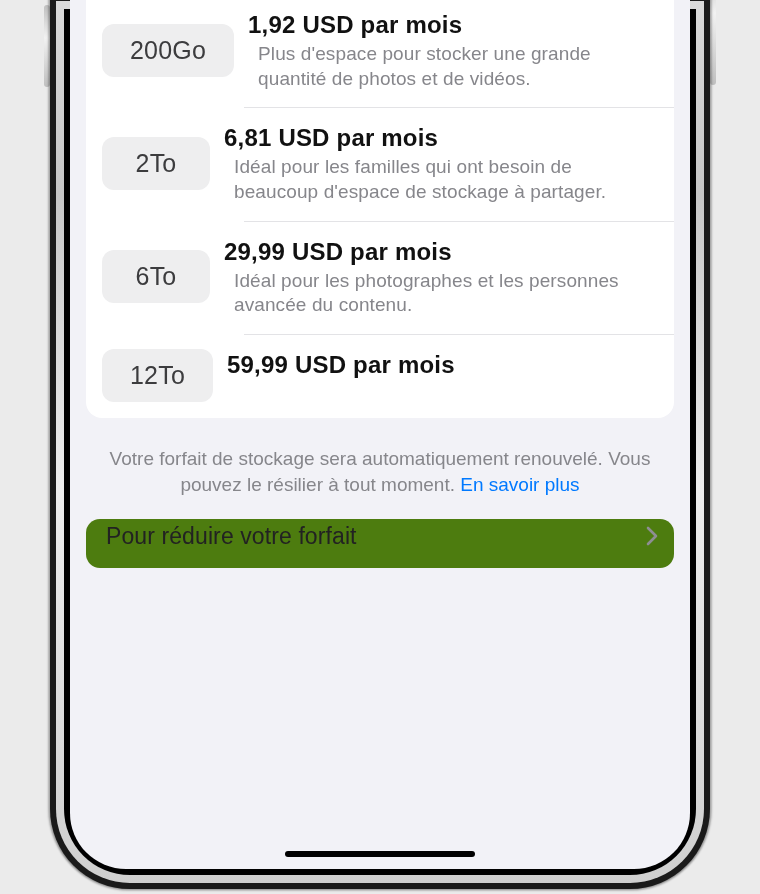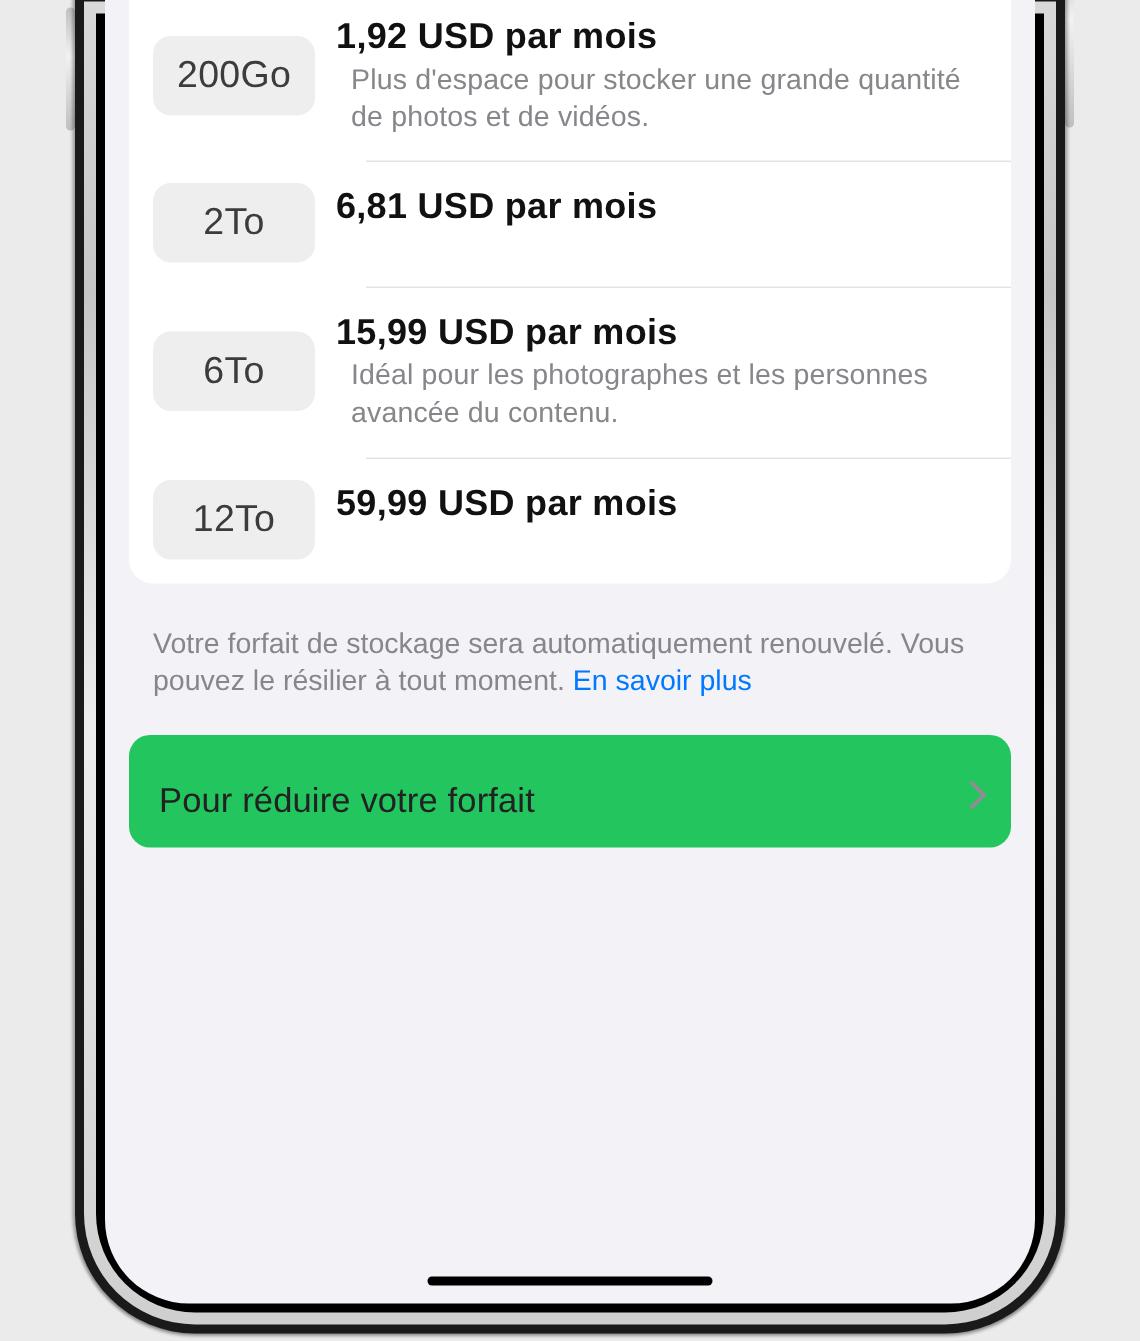--- a/index.html
+++ b/index.html
@@ -81,21 +81,21 @@
     }
     .badge {
       flex: 0 0 auto;
       min-width: 108px;
       align-self: center;
       background: #eeeeef;
       color: #3c3c3e;
       font-size: 25px;
       line-height: 1;
       font-weight: 400;
-      padding: 14px 16px;
+      padding: 14px 28px;
       border-radius: 12px;
       text-align: center;
       white-space: nowrap;
       letter-spacing: 0.2px;
     }
     .plan-text { flex: 1 1 auto; padding-top: 2px; }
     .price {
       font-size: 24px;
       font-weight: 600;
       color: #111;
@@ -108,30 +108,31 @@
       color: #86868b;
       letter-spacing: 0.1px;
       margin-left: 10px;
     }
 
     .footnote {
       margin: 28px 32px 22px 32px;
       font-size: 19px;
       line-height: 1.35;
       color: #86868b;
+      text-align: center;
     }
     .footnote a { color: #0079ff; text-decoration: none; }
 
     .reduce {
       margin: 0 16px 0 16px;
-      background: #22c55e;
+      background: #4d7c0f;
       border-radius: 14px;
-      padding: 30px 16px 18px 20px;
-      display: flex;
-      align-items: flex-start;
+      padding: 4px 16px 18px 20px;
+      display: flex;
+      align-items: flex-end;
       justify-content: space-between;
     }
     .reduce-label {
       font-size: 23px;
       color: #222;
       letter-spacing: 0.1px;
     }
     .chev {
       color: #8e8e93;
       flex: 0 0 auto;
@@ -172,28 +173,29 @@
           <div class="price">1,92 USD par mois</div>
           <div class="desc">Plus d'espace pour stocker une grande quantité de photos et de vidéos.</div>
         </div>
       </div>
       <div class="divider"></div>
 
       <div class="row">
         <div class="badge">2To</div>
         <div class="plan-text">
           <div class="price">6,81 USD par mois</div>
+          <div class="desc">Idéal pour les familles qui ont besoin de beaucoup d'espace de stockage à partager.</div>
         </div>
       </div>
       <div class="divider"></div>
 
       <div class="row">
         <div class="badge">6To</div>
         <div class="plan-text">
-          <div class="price">15,99 USD par mois</div>
+          <div class="price">29,99 USD par mois</div>
           <div class="desc">Idéal pour les photographes et les personnes avancée du contenu.</div>
         </div>
       </div>
       <div class="divider"></div>
 
       <div class="row">
         <div class="badge">12To</div>
         <div class="plan-text">
           <div class="price">59,99 USD par mois</div>
         </div>

